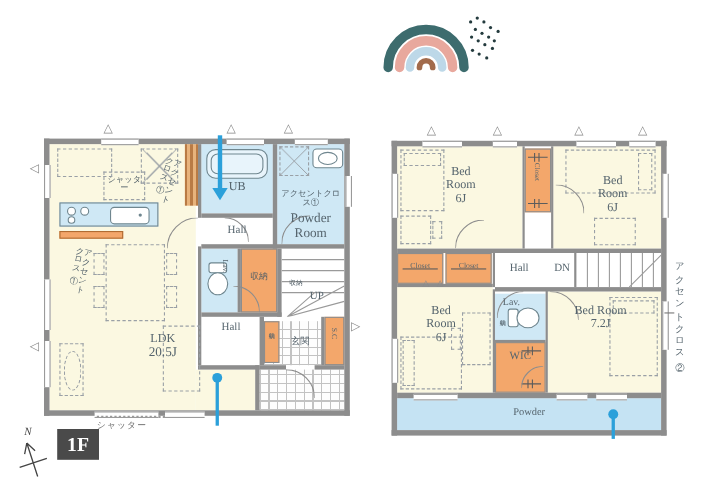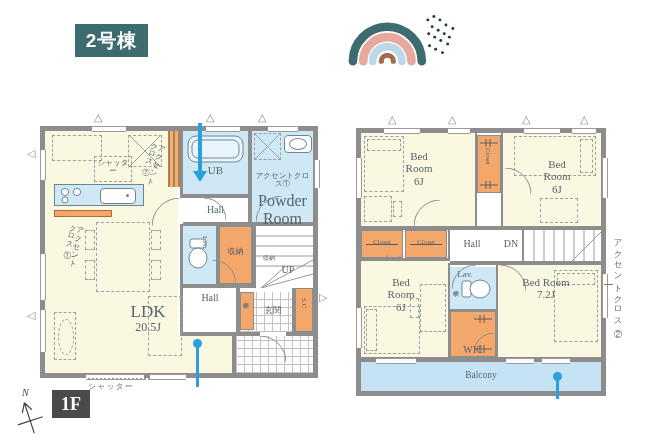--- a/index.html
+++ b/index.html
@@ -26,22 +26,20 @@
   .tri{position:absolute;color:#8a8a8a;font-size:11px;line-height:1}
   .rod{position:absolute;height:1px;background:#5c5c5c;left:4px;right:4px;top:50%}
   .anno{background:#2ba0da;position:absolute}
   .dot{position:absolute;width:9px;height:9px;border-radius:50%;background:#2ba0da}
 </style>
 </head>
 <body>
 
 <div class="stage">
 
-  <div class="abs" style="left:75px;top:24px;width:73px;height:33px;background:#3d6c6e;color:#fff;
-              font-size:19px;font-weight:bold;text-align:center;line-height:33px;letter-spacing:1px">2号棟</div>
 
   <svg class="abs" style="left:346px;top:4px" width="112" height="68" viewBox="0 0 130 70">
     <path d="M8 62 A40 40 0 0 1 88 62" fill="none" stroke="#3d6c6e" stroke-width="10" stroke-linecap="round"></path>
     <path d="M20 62 A28 28 0 0 1 76 62" fill="none" stroke="#e8a89d" stroke-width="10" stroke-linecap="round"></path>
     <path d="M31 62 A17 17 0 0 1 65 62" fill="none" stroke="#bdd8e8" stroke-width="9" stroke-linecap="round"></path>
     <path d="M41 62 A7 7 0 0 1 55 62" fill="none" stroke="#a26b4c" stroke-width="6" stroke-linecap="round"></path>
     <g fill="#243b3e">
       <circle cx="95" cy="14" r="1.7"></circle>
         <circle cx="102" cy="10" r="1.7"></circle>
         <circle cx="109" cy="14" r="1.7"></circle>
@@ -159,26 +157,26 @@
     <div class="win-h" style="left:166px;top:0;width:34px"></div>
     <div class="win-h" style="left:228px;top:0;width:30px"></div>
     <div class="win-v" style="left:0;top:24px;height:30px"></div>
     <div class="win-v" style="left:0;top:128px;height:46px"></div>
     <div class="win-v" style="left:0;top:184px;height:42px"></div>
     <div class="win-v" style="left:274px;top:34px;height:28px"></div>
     <div class="win-h" style="left:46px;top:248px;width:58px"></div>
     <div class="win-h" style="left:110px;top:248px;width:36px"></div>
 
     <div class="lbl" style="left:78px;top:176px;width:60px">
-      <span class="blk" style="font-size:17px">LDK</span>
+      <span class="blk" style="font-size:11px">LDK</span>
       <span class="blk" style="font-size:12px">20.5J</span>
     </div>
     <div class="lbl" style="left:143px;top:38px;width:65px;font-size:11px">UB</div>
     <div class="lbl jp" style="left:212px;top:46px;width:61px;font-size:7.5px">アクセントクロス①</div>
-    <div class="lbl" style="left:214px;top:66px;width:57px;font-size:16px">Powder Room</div>
+    <div class="lbl" style="left:214px;top:66px;width:57px;font-size:12px">Powder Room</div>
     <div class="lbl" style="left:143px;top:78px;width:65px;font-size:10px">Hall</div>
     <span class="vt" style="left:161px;top:110px;font-size:7px">Lav.</span>
     <div class="lbl jp" style="left:179px;top:122px;width:33px;font-size:8px">収納</div>
     <div class="lbl jp" style="left:216px;top:129px;width:26px;font-size:6px">収納</div>
     <div class="lbl" style="left:234px;top:138px;width:28px;font-size:10px">UP</div>
     <div class="lbl" style="left:146px;top:166px;width:48px;font-size:10px">Hall</div>
     <div class="lbl jp" style="left:214px;top:180px;width:38px;font-size:8.5px">玄関</div>
     <span class="vt jp" style="left:203px;top:172px;font-size:5.5px">収納</span>
     <span class="vt" style="left:260px;top:172px;font-size:7px">S.C</span>
     <span class="vt jp" style="left:106px;top:12px;height:44px;font-size:7.5px;transform:rotate(18deg)">アクセントクロス①</span>
@@ -299,22 +297,22 @@
       <span>Bed Room</span>
       <span class="blk">7.2J</span>
     </div>
     <span class="vt" style="left:128px;top:20px;font-size:6.5px">Closet</span>
     <div class="lbl" style="left:5px;top:111px;width:42px;font-size:7px">Closet</div>
     <div class="lbl" style="left:49px;top:111px;width:42px;font-size:7px">Closet</div>
     <div class="lbl" style="left:96px;top:110px;width:40px;font-size:10px">Hall</div>
     <div class="lbl" style="left:142px;top:110px;width:26px;font-size:10px">DN</div>
     <div class="lbl" style="left:96px;top:141px;width:26px;font-size:9px">Lav.</div>
     <span class="vt jp" style="left:97px;top:158px;font-size:5.5px">収納</span>
-    <div class="lbl" style="left:94px;top:216px;width:46px;font-size:10px">WIC</div>
-    <div class="lbl" style="left:75px;top:242px;width:100px;font-size:9.5px">Balcony</div>
+    <div class="lbl" style="left:94px;top:190px;width:46px;font-size:10px">WIC</div>
+    <div class="lbl" style="left:75px;top:242px;width:100px;font-size:9.5px">Powder</div>
   </div>
 
   <div class="abs" style="left:604px;top:284px;width:9px;height:1px;background:#777"></div>
   <span class="vt jp" style="left:614px;top:233px;height:120px;font-size:8.5px;letter-spacing:1.5px">アクセントクロス②</span>
 
   <span class="tri" style="left:94px;top:112px">△</span>
   <span class="tri" style="left:206px;top:112px">△</span>
   <span class="tri" style="left:258px;top:112px">△</span>
   <span class="tri" style="left:27px;top:148px">◁</span>
   <span class="tri" style="left:27px;top:310px">◁</span>

